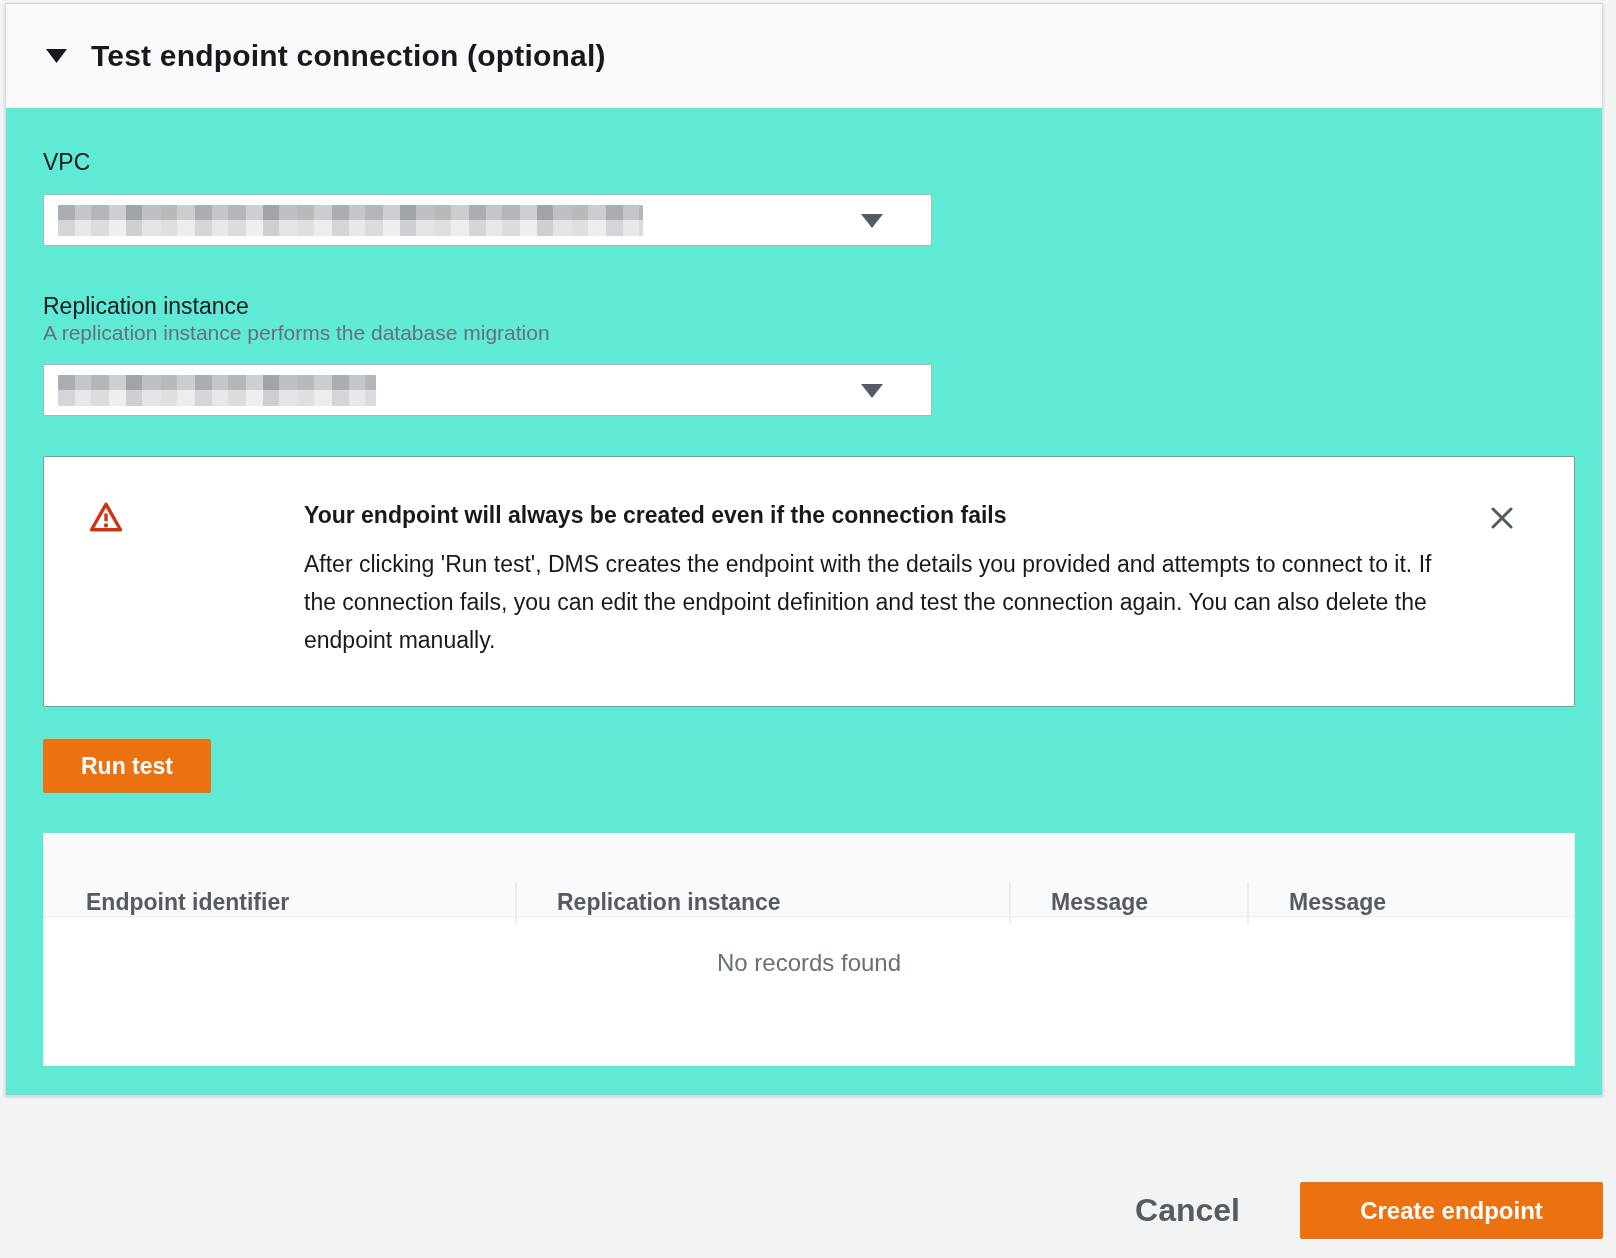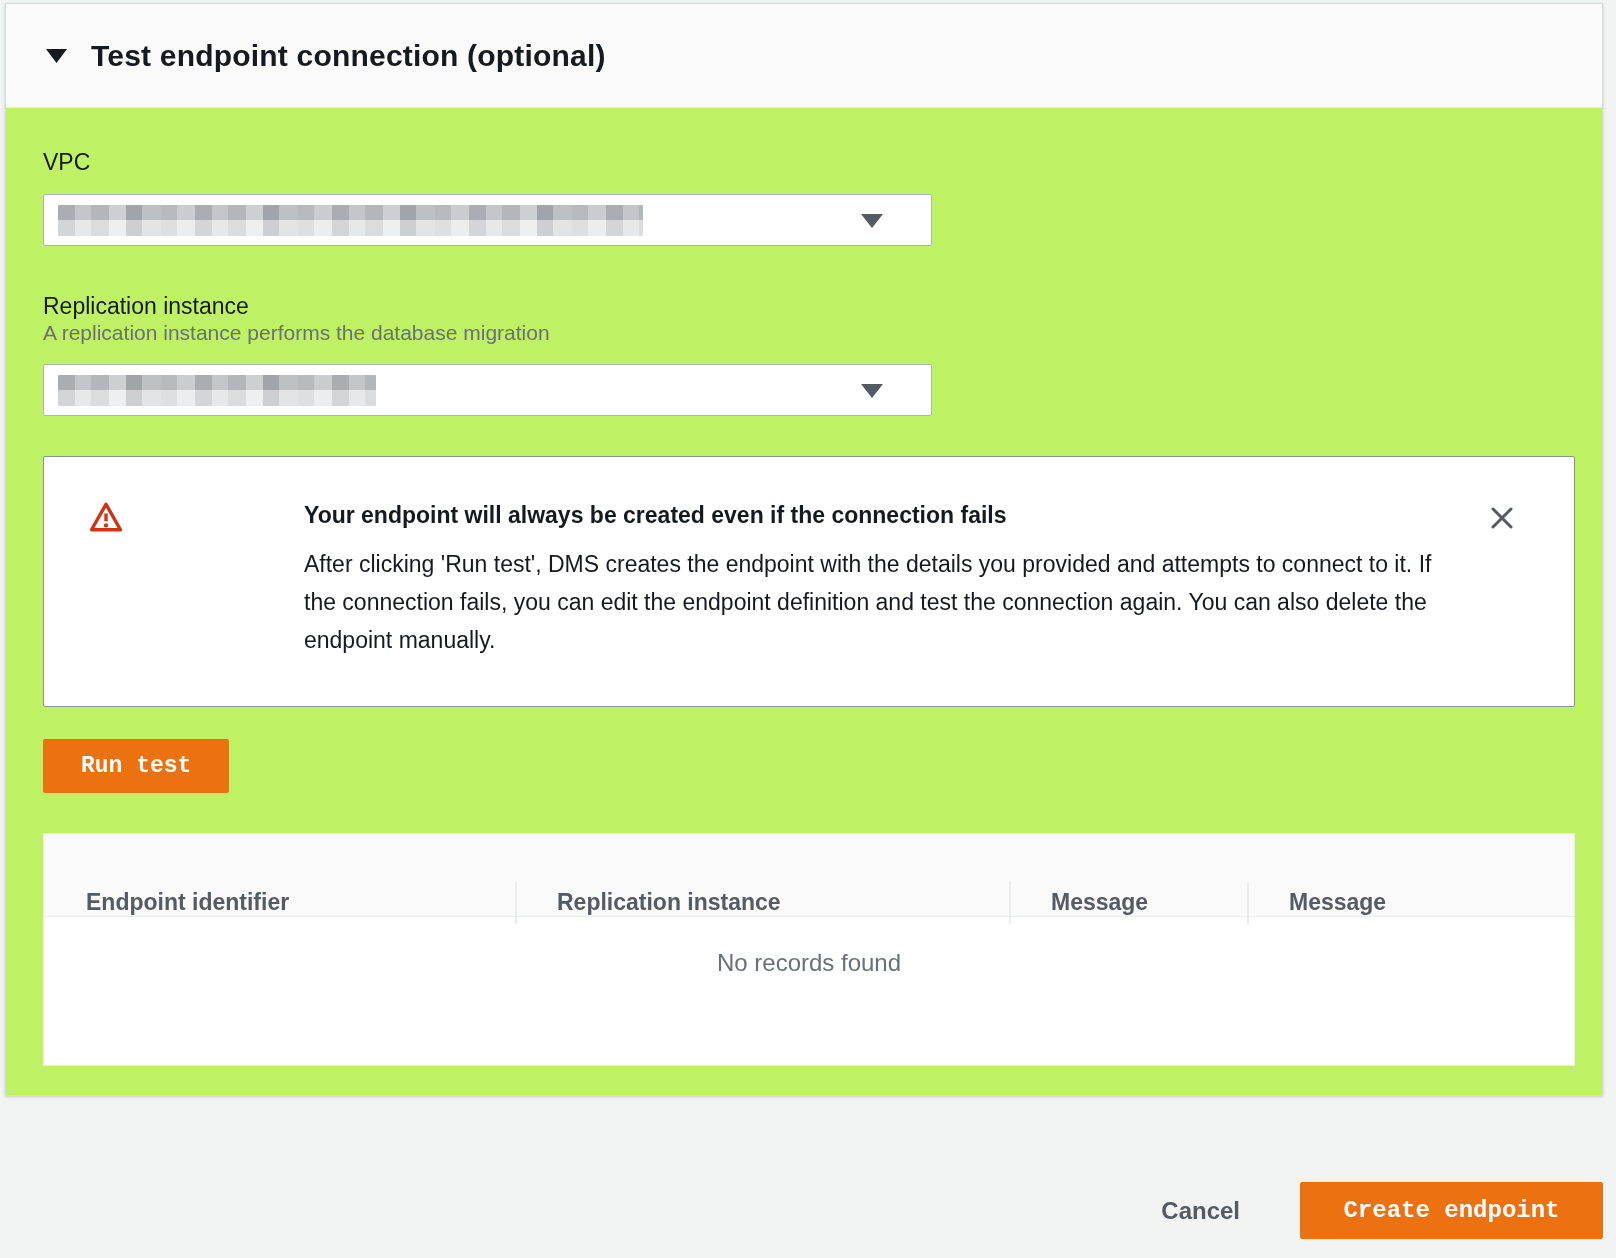--- a/index.html
+++ b/index.html
@@ -9,21 +9,21 @@
     font-family:"Liberation Sans", sans-serif;
     color:#16191f;
     position:relative;
     overflow:hidden;
   }
 
   
   .card {
     position:absolute; left:5px; top:3px;
     width:1598px; height:1093px;
-    background:#bef264;
+    background:#5eead4;
     border:1px solid #d5dbdb;
     box-shadow:0 1px 3px rgba(0,28,36,.18);
   }
   .card-header {
     height:104px;
     background:#fafafa;
     border-bottom:1px solid #eaeded;
     display:flex; align-items:center;
     padding:0 40px; gap:24px;
     cursor:pointer;
@@ -82,34 +82,34 @@
   .warning-close {
     position:absolute; right:56px; top:46px;
     width:32px; height:32px;
     background:none; border:none; cursor:pointer; padding:0;
   }
 
   
   .btn-primary {
     background:#ec7211; color:#fff;
     border:1px solid #ec7211; border-radius:2px;
-    font-family:Liberation Mono, monospace;
+    font-family:Liberation Sans, sans-serif;
     font-weight:700; cursor:pointer;
   }
   .btn-run {
     margin-top:32px;
     height:54px; padding:0 37px; font-size:23px;
   }
   .btn-create {
     width:303px; height:57px; font-size:24px;
   }
   .btn-cancel {
     background:none; border:none; cursor:pointer;
     font-family:"Liberation Sans", sans-serif;
-    font-size:24px; font-weight:700; color:#545b64;
+    font-size:32px; font-weight:700; color:#545b64;
     margin-right:56px; padding:0 4px;
   }
 
   
   .table {
     margin-top:40px;
     width:1532px; height:233px;
     border:1px solid #eaeded;
     background:#fff;
   }

